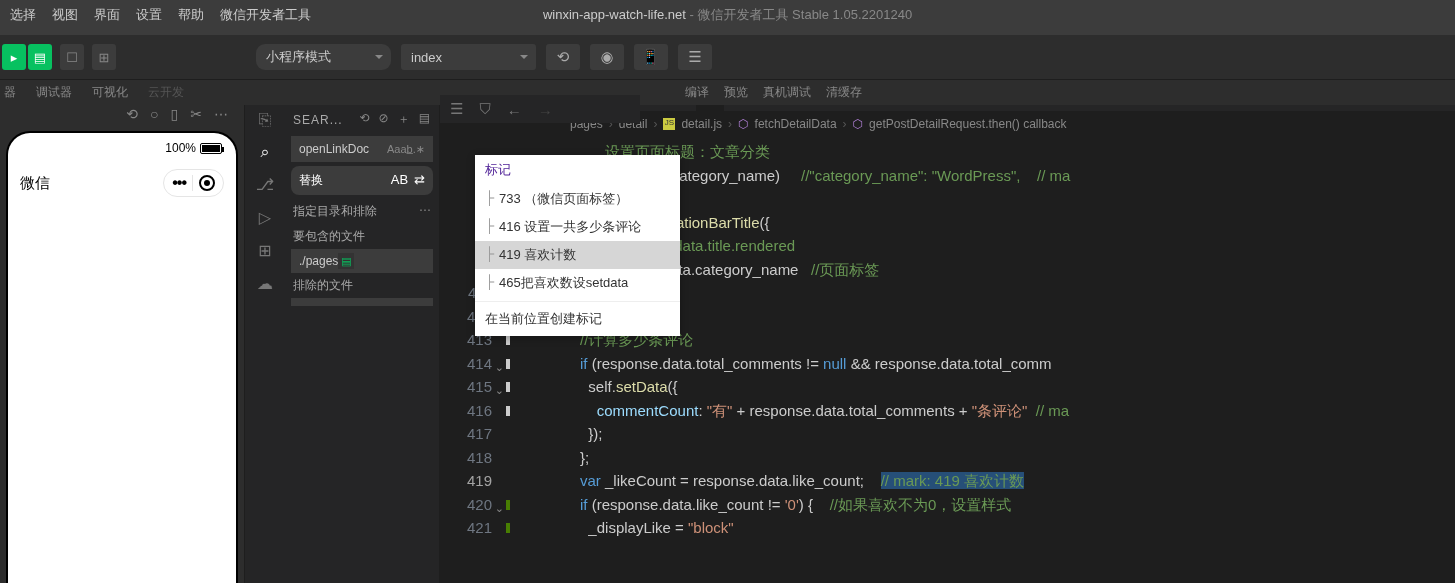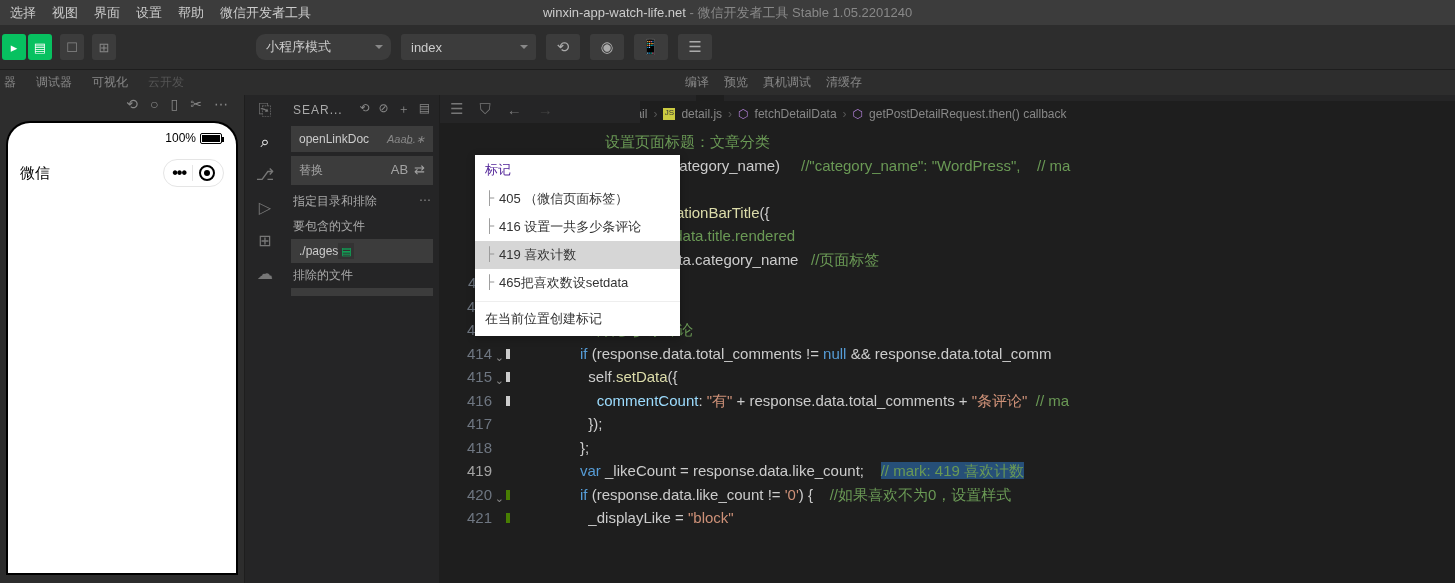--- a/index.html
+++ b/index.html
@@ -1,19 +1,19 @@
 <!DOCTYPE html>
 <html><head>
 <meta charset="utf-8">
 <style>
 * { margin:0; padding:0; box-sizing:border-box; font-family:"Segoe UI","Microsoft YaHei",sans-serif; }
 body { width:1455px; height:583px; background:#1e1e1e; color:#ccc; overflow:hidden; font-size:13px; }
 
 
-.titlebar { height:25px; background:#3c3c3c; display:flex; align-items:center; padding:0 10px; position:relative; }
+.titlebar { height:35px; background:#3c3c3c; display:flex; align-items:flex-end; padding:11px 10px; position:relative; }
 .titlebar .menu-item { margin-right:16px; color:#ccc; cursor:pointer; }
 .titlebar .title { position:absolute; left:50%; transform:translateX(-50%); color:#888; }
 .titlebar .title .fname { color:#ccc; }
 
 
 .toolbar { height:45px; background:#2d2d2d; display:flex; align-items:center; border-bottom:1px solid #1e1e1e; position:relative; }
 .left-tools { display:flex; align-items:center; height:100%; }
 .btn-grp { display:flex; gap:2px; margin-left:2px; }
 .green-btn { background:#07c160; width:24px; height:26px; border-radius:3px; display:flex; align-items:center; justify-content:center; color:#fff; }
 .grey-btn { background:#3c3c3c; width:24px; height:26px; border-radius:3px; margin-left:8px; display:flex;align-items:center;justify-content:center;color:#888; }
@@ -51,22 +51,22 @@
 
 
 .sidecol { width:40px; background:#252526; display:flex; flex-direction:column; align-items:center;padding-top:6px;gap:14px;color:#777;}
 .sidecol span{font-size:16px;cursor:pointer;}
 
 
 .searchpanel { width:155px; background:#252526; color:#ccc; font-size:12px; display:flex; flex-direction:column;border-right:1px solid #1e1e1e;}
 .searchpanel .hdr{display:flex;justify-content:space-between;align-items:center;padding:6px 8px;color:#aaa;letter-spacing:1px;}
 .searchpanel .hdr .icons{display:flex;gap:8px;color:#888;font-size:12px;}
 .search-input{background:#3c3c3c;margin:2px 6px;padding:6px 8px;display:flex;align-items:center;justify-content:space-between;}
-.search-input .si-icons{display:flex;gap:0;color:#888;font-size:11px;font-style:italic;}
-.replace-input{background:#3c3c3c;margin:2px 6px;padding:6px 8px;display:flex;justify-content:space-between;color:#a3a3a3;}
+.search-input .si-icons{display:flex;gap:0;color:#888;font-size:11px;}
+.replace-input{background:#3c3c3c;margin:2px 6px;padding:6px 8px;display:flex;justify-content:space-between;color:#ffffff;border-radius:8px;}
 .replace-input .ri-icons{display:flex;gap:6px;font-size:13px;}
 .section-row{padding:6px 8px;display:flex;justify-content:space-between;color:#aaa;}
 .section-row .dots{color:#888;}
 .field-row{padding:2px 8px;color:#aaa;}
 .path-input{background:#3c3c3c;margin:2px 6px;padding:4px 8px;display:flex;align-items:center;}
 .path-input .book{color:#07c160;width:16px;height:16px;background:#333;display:flex;align-items:center;justify-content:center;font-size:11px;}
 
 
 .editor { flex:1; display:flex; flex-direction:column; background:#1e1e1e; overflow:hidden;}
 
@@ -295,19 +295,19 @@
           <div class="ln">421<span class="mark markgreen"></span></div>
         </div>
       <div class="codecol" id="codecol"><div class="cl">                  <span class="c-com">设置页面标题：文章分类</span></div><div class="cl">                    <span class="c-id">res.data.category_name)</span>     <span class="c-com">//"category_name": "WordPress",    // ma</span></div><div class="cl"></div><div class="cl">                    <span class="c-id">.</span><span class="c-fn">setNavigationBarTitle</span><span class="c-punc">({</span></div><div class="cl">                  <span class="c-com">// title: res.data.title.rendered</span></div><div class="cl">                  <span class="c-prop">title</span><span class="c-punc">:</span> <span class="c-id">res.data.category_name</span>   <span class="c-com">//页面标签</span></div><div class="cl">              <span class="c-punc">}</span></div><div class="cl"></div><div class="cl">            <span class="c-com">//计算多少条评论</span></div><div class="cl">            <span class="c-kw">if</span> <span class="c-punc">(</span><span class="c-id">response.data.total_comments</span> <span class="c-punc">!=</span> <span class="c-kw">null</span> <span class="c-punc">&amp;&amp;</span> <span class="c-id">response.data.total_comm</span></div><div class="cl">              <span class="c-id">self</span><span class="c-punc">.</span><span class="c-fn">setData</span><span class="c-punc">({</span></div><div class="cl">                <span class="c-prop">commentCount</span><span class="c-punc">:</span> <span class="c-str">"有"</span> <span class="c-punc">+</span> <span class="c-id">response.data.total_comments</span> <span class="c-punc">+</span> <span class="c-str">"条评论"</span>  <span class="c-com">// ma</span></div><div class="cl">              <span class="c-punc">});</span></div><div class="cl">            <span class="c-punc">};</span></div><div class="cl">            <span class="c-kw">var</span> <span class="c-id">_likeCount</span> <span class="c-punc">=</span> <span class="c-id">response.data.like_count</span><span class="c-punc">;</span>    <span class="c-markcom">// mark: 419 喜欢计数</span></div><div class="cl">            <span class="c-kw">if</span> <span class="c-punc">(</span><span class="c-id">response.data.like_count</span> <span class="c-punc">!=</span> <span class="c-str">'0'</span><span class="c-punc">) {</span>    <span class="c-com">//如果喜欢不为0，设置样式</span></div><div class="cl">              <span class="c-id">_displayLike</span> <span class="c-punc">=</span> <span class="c-str">"block"</span></div></div>
     </div>
   </div>
 </div>
 
 <div class="popup">
   <div class="phdr">标记</div>
   <div id="popup-items">
-      <div class="pitem">405 （微信页面标签）</div>
+      <div class="pitem">733 （微信页面标签）</div>
       <div class="pitem">416 设置一共多少条评论</div>
       <div class="pitem sel">419 喜欢计数</div>
       <div class="pitem">465把喜欢数设setdata</div>
     </div>
   <div class="pfooter">在当前位置创建标记</div>
 </div>
 
 </body></html>

